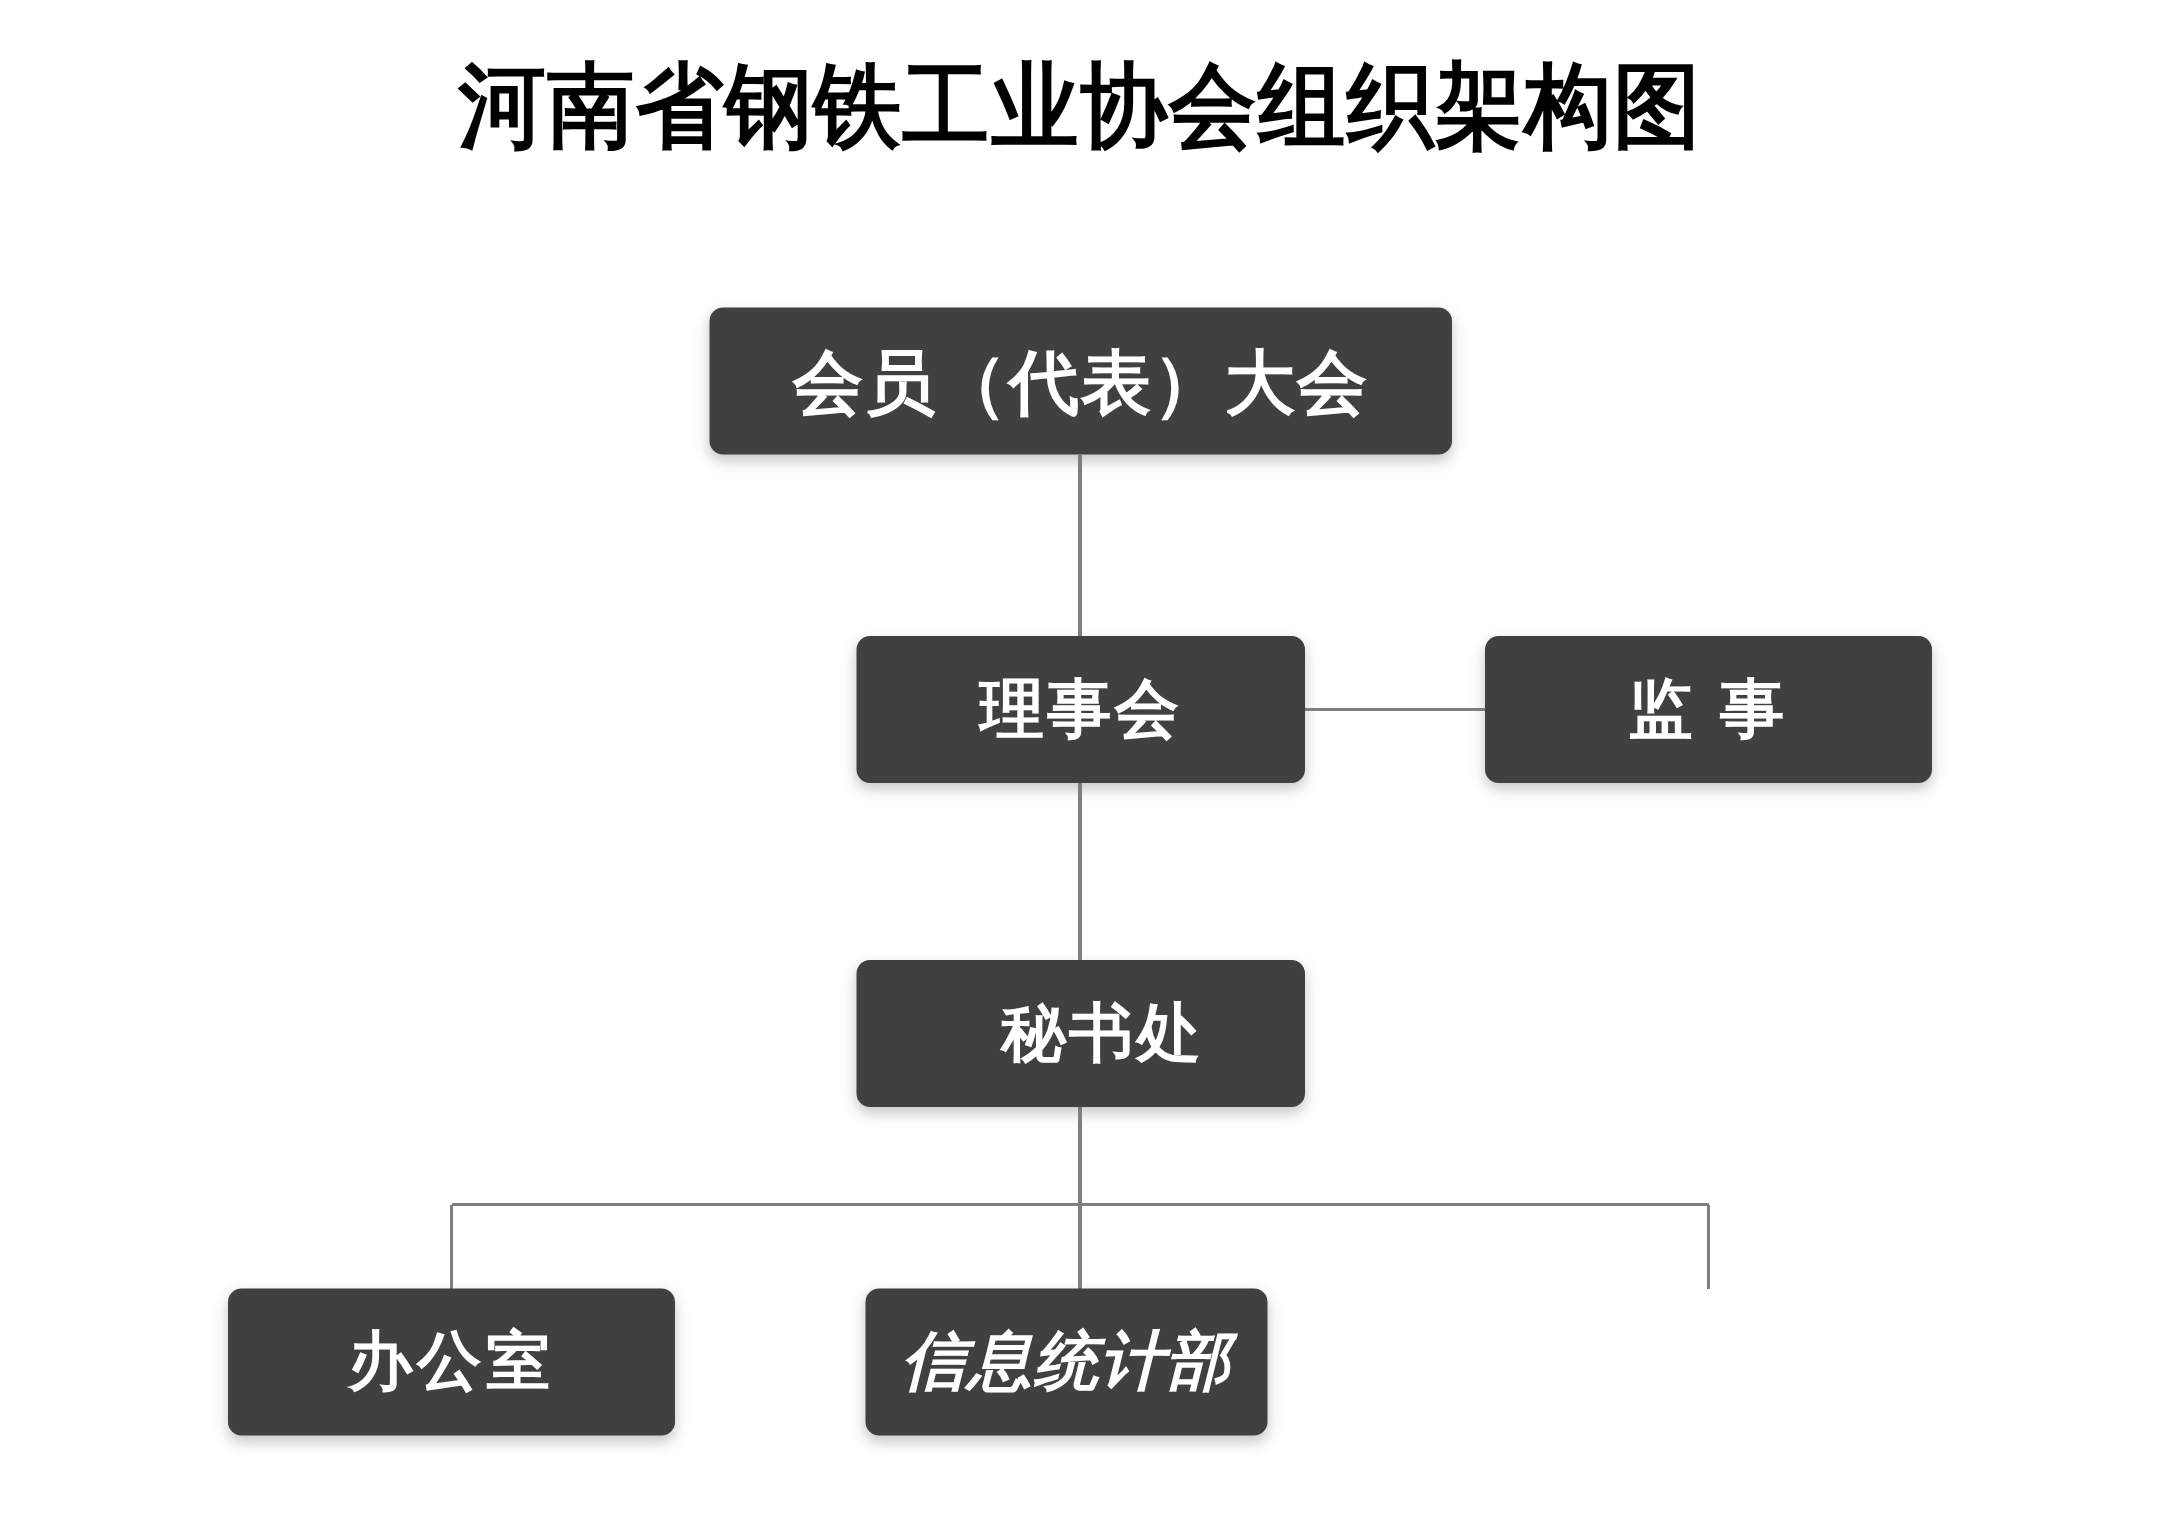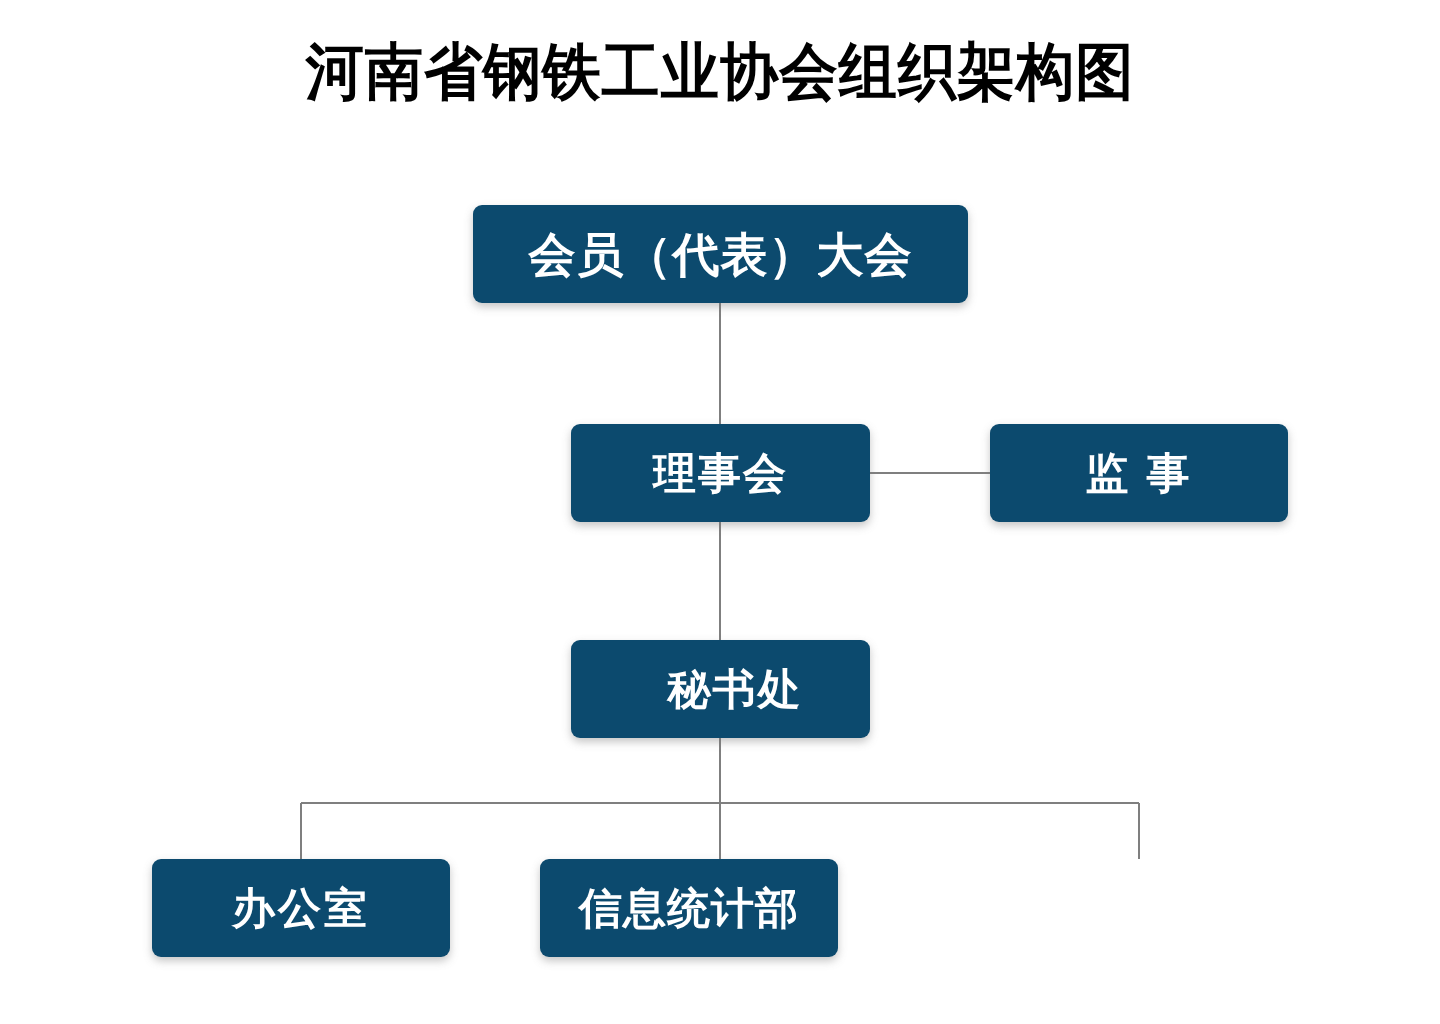--- a/index.html
+++ b/index.html
@@ -50,21 +50,21 @@
   }
 
   
   .node {
     position: absolute;
     box-sizing: border-box;
     display: flex;
     align-items: center;
     justify-content: center;
     border-radius: 9px;
-    background: #0c4a6e;
+    background: #404040;
     color: #ffffff;
     font-family: "Liberation Sans", "DejaVu Sans", sans-serif;
     font-weight: bold;
     text-align: center;
     white-space: nowrap;
     box-shadow: 0 4px 9px rgba(120, 120, 120, 0.42);
     z-index: 3;
   }
 
   .node-label {
@@ -92,21 +92,21 @@
     left: 571px;  top: 640px;  width: 299px;  height: 98px; padding-left: 29px;
   }
   #node-secretariat .node-label { font-size: 43px; letter-spacing: 2px; }
 
   #node-office {
     left: 152px;  top: 859px;  width: 298px;  height: 98px;
   }
   #node-office .node-label { font-size: 43px; letter-spacing: 3px; font-family: Liberation Serif, serif; }
 
   #node-statistics {
-    left: 540px;  top: 859px;  width: 298px;  height: 98px;
+    left: 577px;  top: 859px;  width: 268px;  height: 98px; font-style: italic;
   }
   #node-statistics .node-label { font-size: 43px; letter-spacing: 1px; }
 
   #node-consulting {
     left: 990px;  top: 859px;  width: 298px;  height: 98px;
   }
   #node-consulting .node-label { font-size: 36px; letter-spacing: 0px; }
 </style>
 </head>
 <body>

